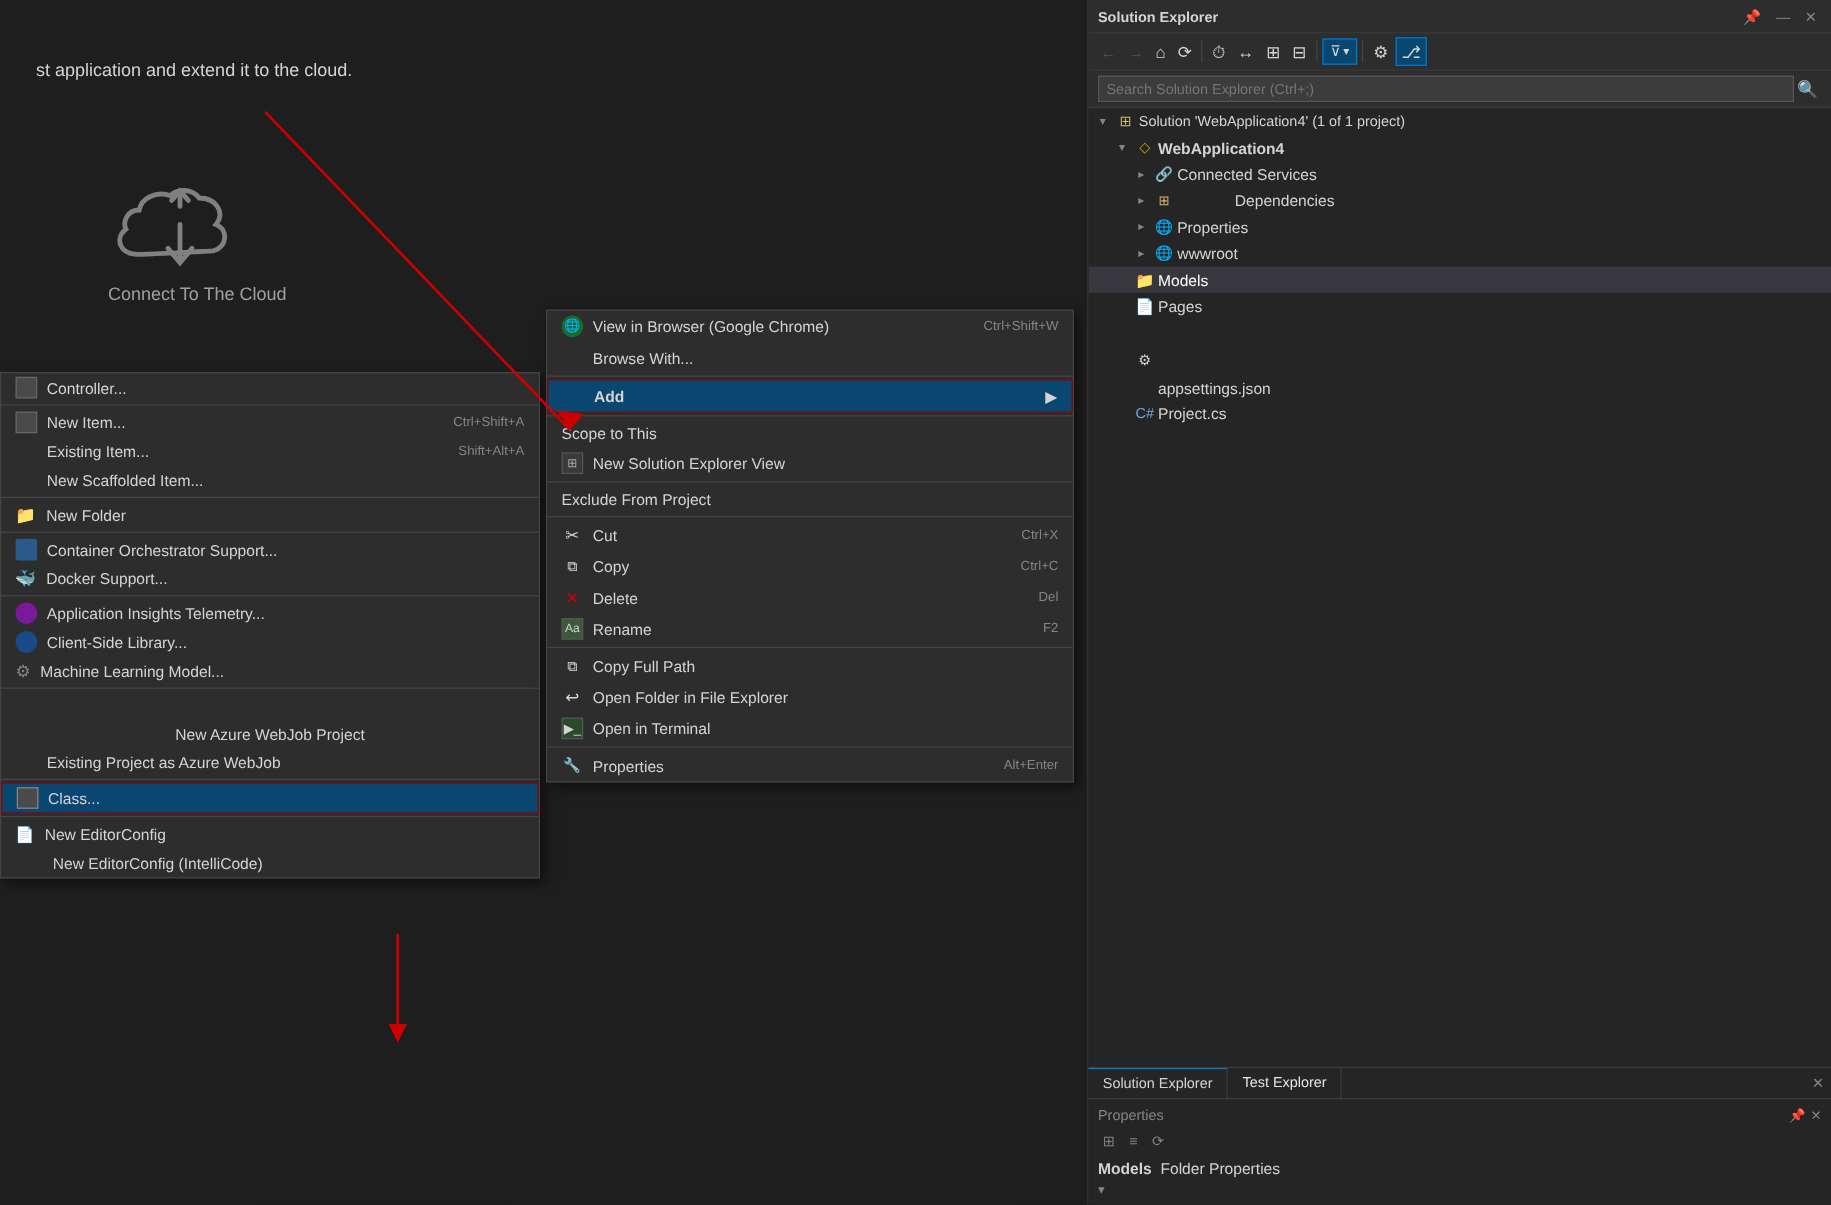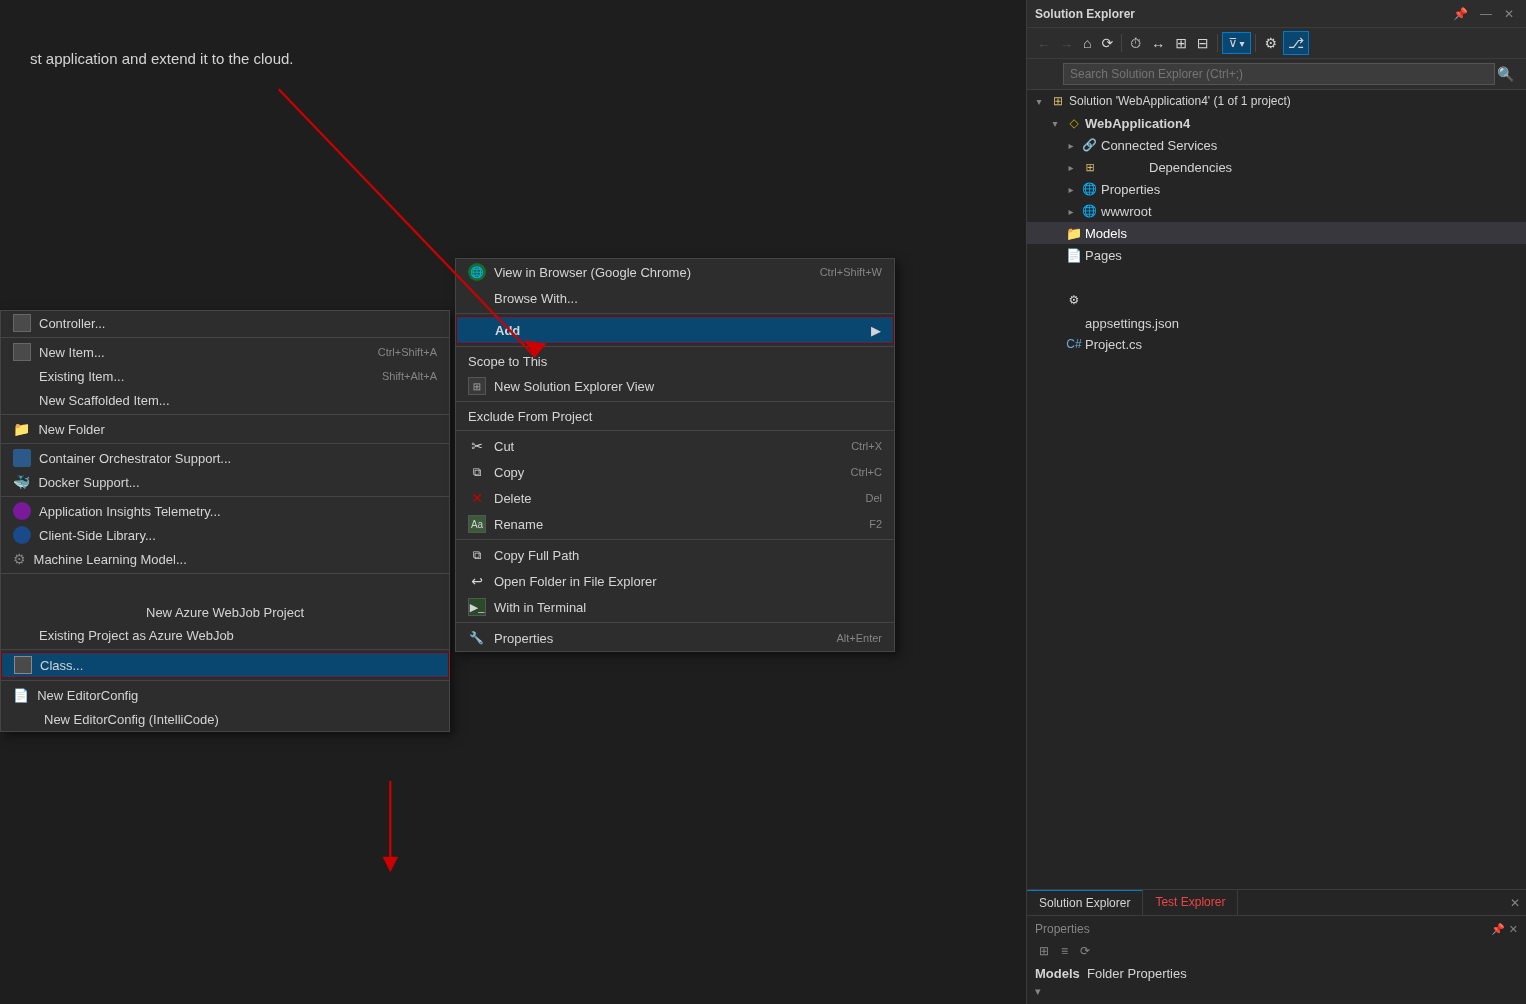--- a/index.html
+++ b/index.html
@@ -27,20 +27,35 @@
 
 <div style="display:flex; flex-direction:column; width:1526px; height:1004px; background:#1e1e1e; overflow:hidden;">
 
   <div style="display:flex; flex:1; overflow:hidden; position:relative;">
 
     <div style="flex:1; background:#1e1e1e; position:relative; overflow:hidden;">
 
       <div style="padding:50px 30px;">
         <div style="color:#d4d4d4; font-size:15px; margin-bottom:80px;">st application and extend it to the cloud.</div>
 
+        <div class="cloud-icon-area" style="margin-left:60px;">
+          <svg width="120" height="90" viewBox="0 0 120 90">
+            <g fill="none" stroke="#808080" stroke-width="4" stroke-linecap="round">
+
+              <path d="M25 65 C10 65 5 52 15 44 C12 38 16 28 26 28 C28 18 40 12 52 16 C58 10 70 10 76 18 C90 18 98 30 90 40 C100 44 100 58 88 62 C88 62 30 65 25 65Z" stroke="#808080" fill="none"></path>
+
+              <line x1="60" y1="40" x2="60" y2="68"></line>
+              <polyline points="50,60 60,72 70,60"></polyline>
+
+              <line x1="60" y1="25" x2="60" y2="15"></line>
+              <polyline points="53,20 60,12 67,20"></polyline>
+            </g>
+          </svg>
+          <div style="color:#a0a0a0; font-size:15px; font-weight:400; margin-bottom:20px;">Connect To The Cloud</div>
+        </div>
       </div>
 
       <div style="position:absolute; left:0; top:310px; background:#2d2d2d; border:1px solid #454545; width:450px; z-index:10; box-shadow:4px 4px 10px rgba(0,0,0,0.5);">
 
         <div style="display:flex;align-items:center;padding:3px 12px;min-height:24px;gap:8px;cursor:pointer;">
           <span style="width:18px;height:18px;background:#4a4a4a;border:1px solid #666;display:inline-block;"></span>
           <span>Controller...</span>
         </div>
 
 
@@ -202,21 +217,21 @@
           <span>Copy Full Path</span>
         </div>
 
         <div style="display:flex;align-items:center;padding:4px 12px;min-height:24px;gap:8px;cursor:pointer;">
           <span style="width:18px;height:18px;display:inline-flex;align-items:center;justify-content:center;font-size:14px;color:#d4d4d4;">↩</span>
           <span>Open Folder in File Explorer</span>
         </div>
 
         <div style="display:flex;align-items:center;padding:4px 12px;min-height:24px;gap:8px;cursor:pointer;">
           <span style="width:18px;height:18px;display:inline-flex;align-items:center;justify-content:center;font-size:11px;background:#2a4a2a;border:1px solid #555;">▶_</span>
-          <span>With in Terminal</span>
+          <span>Open in Terminal</span>
         </div>
 
         <div style="height:1px;background:#454545;margin:2px 0;"></div>
 
         <div style="display:flex;align-items:center;padding:4px 12px;min-height:24px;gap:8px;cursor:pointer;">
           <span style="width:18px;height:18px;display:inline-flex;align-items:center;justify-content:center;font-size:12px;color:#d4d4d4;">🔧</span>
           <span>Properties</span>
           <span style="margin-left:auto;color:#858585;font-size:11px;">Alt+Enter</span>
         </div>
       </div>
@@ -225,21 +240,21 @@
 
         <line x1="200" y1="80" x2="430" y2="320" stroke="#cc0000" stroke-width="2"></line>
         <polygon points="430,320 420,305 440,308" fill="#cc0000"></polygon>
 
         <line x1="300" y1="700" x2="300" y2="780" stroke="#cc0000" stroke-width="2"></line>
         <polygon points="300,782 293,768 307,768" fill="#cc0000"></polygon>
       </svg>
 
     </div>
 
-    <div style="width:500px; background:#252526; border-left:1px solid #3c3c3c; display:flex; flex-direction:column;">
+    <div style="width:620px; background:#252526; border-left:1px solid #3c3c3c; display:flex; flex-direction:column;">
 
       <div style="background:#2d2d2d; padding:4px 8px; display:flex; align-items:center; justify-content:space-between; border-bottom:1px solid #3c3c3c; min-height:28px;">
         <span style="color:#d4d4d4;font-size:12px;font-weight:600;">Solution Explorer</span>
         <div style="display:flex;gap:4px;align-items:center;">
           <button style="background:none;border:none;color:#858585;cursor:pointer;font-size:12px;padding:2px 4px;">📌</button>
           <button style="background:none;border:none;color:#858585;cursor:pointer;font-size:12px;padding:2px 4px;">—</button>
           <button style="background:none;border:none;color:#858585;cursor:pointer;font-size:12px;padding:2px 4px;">✕</button>
         </div>
       </div>
 
@@ -254,21 +269,21 @@
         <button style="background:none;border:none;color:#d4d4d4;cursor:pointer;padding:3px 4px;font-size:14px;">⊞</button>
         <button style="background:none;border:none;color:#d4d4d4;cursor:pointer;padding:3px 4px;font-size:14px;">⊟</button>
         <div style="width:1px;height:18px;background:#454545;margin:0 2px;"></div>
         <button style="background:#094771;border:1px solid #007acc;color:#d4d4d4;cursor:pointer;padding:3px 6px;font-size:12px;display:flex;align-items:center;gap:2px;">⊽ <span style="font-size:10px;">▾</span></button>
         <div style="width:1px;height:18px;background:#454545;margin:0 2px;"></div>
         <button style="background:none;border:none;color:#d4d4d4;cursor:pointer;padding:3px 4px;font-size:14px;">⚙</button>
         <button style="background:#094771;border:1px solid #007acc;color:#d4d4d4;cursor:pointer;padding:3px 4px;font-size:14px;">⎇</button>
       </div>
 
       <div style="display:flex;align-items:center;padding:4px 8px;border-bottom:1px solid #3c3c3c;background:#2d2d2d;">
-        <input style="flex: 1 1 0%; background: rgb(60, 60, 60); border: 1px solid rgb(85, 85, 85); color: rgb(212, 212, 212); padding: 3px 6px; font-size: 12px; outline: none; margin-left: 28px;" placeholder="Search Solution Explorer (Ctrl+;)">
+        <input style="flex: 1 1 0%; background: rgb(60, 60, 60); border: 1px solid rgb(85, 85, 85); color: rgb(212, 212, 212); padding: 3px 6px; font-size: 12px; outline: none;" placeholder="Search Solution Explorer (Ctrl+;)">
         <button style="background:none;border:none;color:#858585;cursor:pointer;padding:3px;font-size:14px;">🔍</button>
       </div>
 
       <div style="flex:1;overflow-y:auto;background:#252526;">
 
         <div style="display:flex;align-items:center;padding:2px 4px;min-height:22px;gap:2px;cursor:pointer;white-space:nowrap;">
           <span style="width:16px;height:16px;display:inline-flex;align-items:center;justify-content:center;color:#858585;font-size:10px;">▾</span>
           <span style="width:18px;height:18px;display:inline-flex;align-items:center;justify-content:center;font-size:12px;color:#d4b870;">⊞</span>
           <span style="font-size:12px;">Solution 'WebApplication4' (1 of 1 project)</span>
         </div>
@@ -327,21 +342,21 @@
           <span style="font-size:13px;">Project.cs</span>
         </div>
       </div>
 
       <div style="border-top:1px solid #3c3c3c; background:#252526;">
 
         <div style="display:flex;border-bottom:1px solid #3c3c3c;">
           <div style="padding:5px 12px;cursor:pointer;font-size:12px;color:#d4d4d4;border-top:1px solid #007acc;border-right:1px solid #3c3c3c;background:#252526;">
             Solution Explorer
           </div>
-          <div style="padding:5px 12px;cursor:pointer;font-size:12px;color:#ef4444;border-right:1px solid #3c3c3c;">
+          <div style="padding:5px 12px;cursor:pointer;font-size:12px;color:#e5e5e5;border-right:1px solid #3c3c3c;">
             Test Explorer
           </div>
           <div style="flex:1;display:flex;justify-content:flex-end;align-items:center;padding-right:6px;">
             <button style="background:none;border:none;color:#858585;cursor:pointer;font-size:12px;">✕</button>
           </div>
         </div>
 
         <div style="padding:6px 8px;">
           <div style="color:#858585;font-size:12px;margin-bottom:6px;display:flex;align-items:center;justify-content:space-between;">
             <span>Properties</span>

